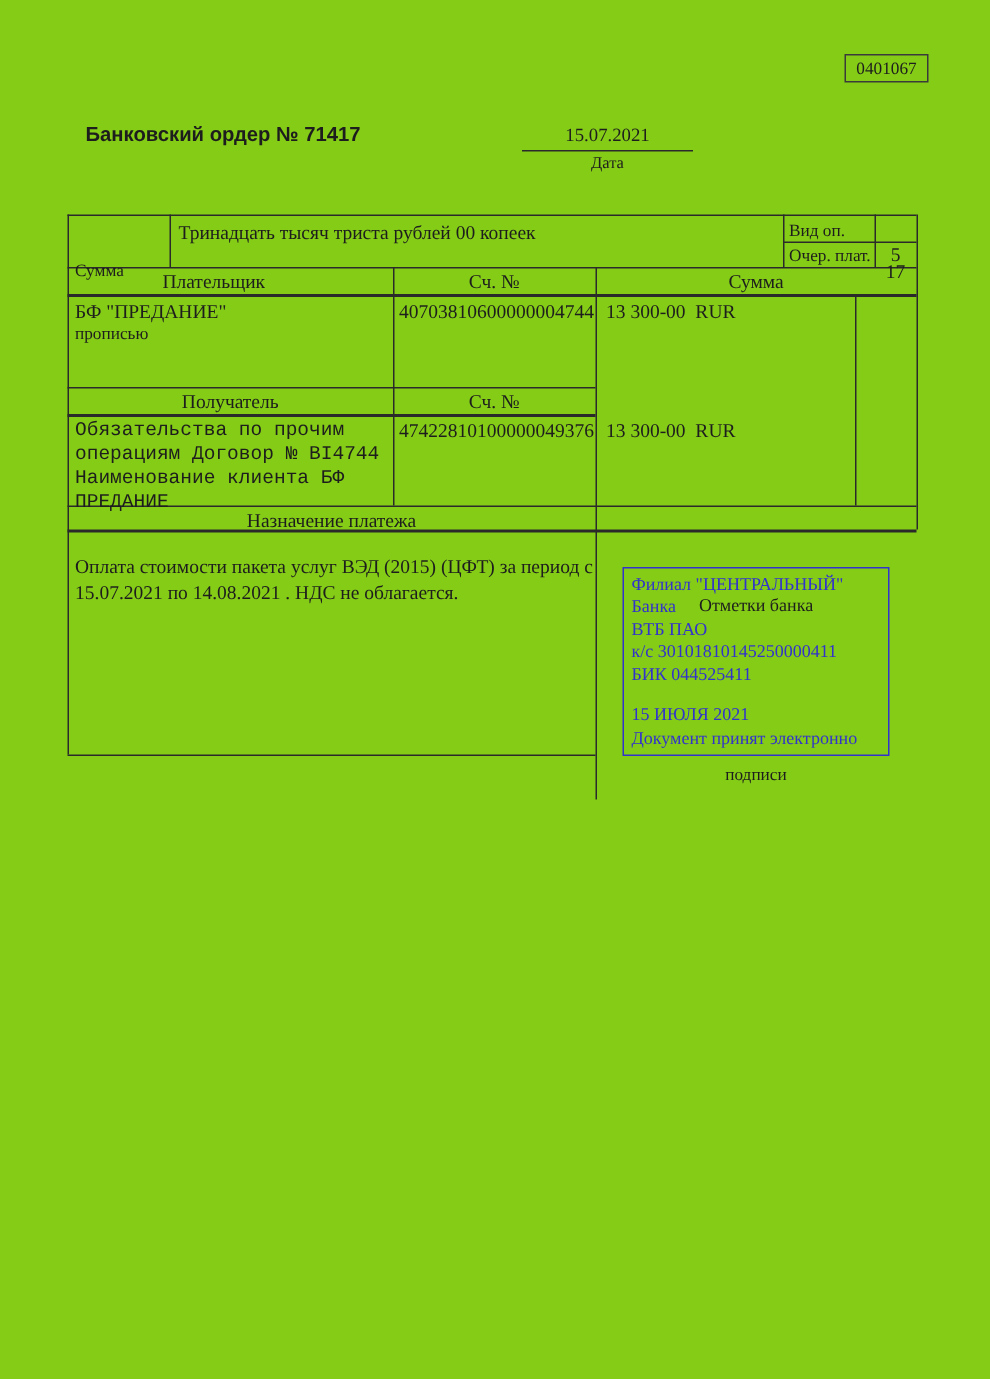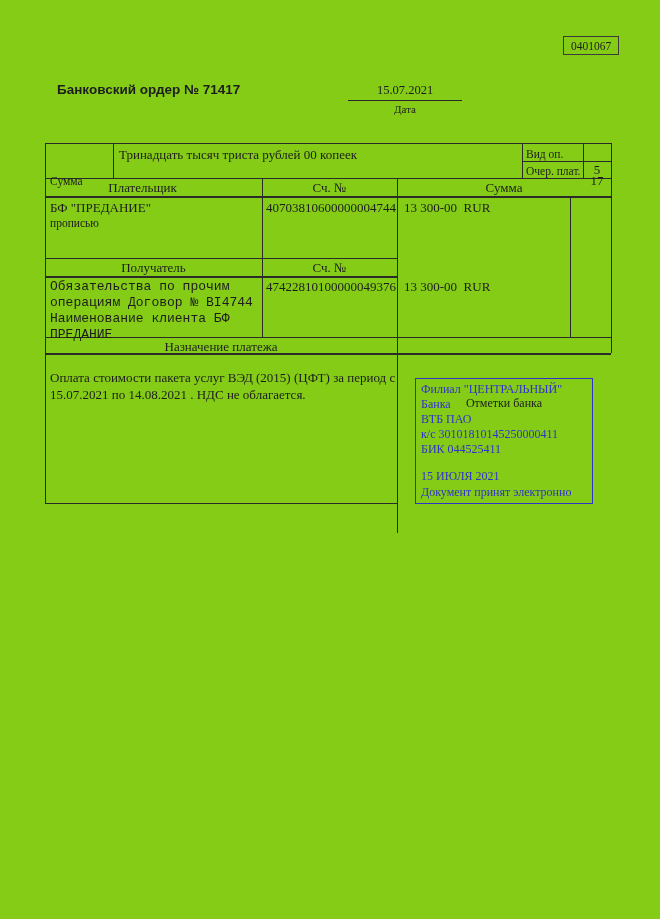--- a/index.html
+++ b/index.html
@@ -103,14 +103,15 @@
 
   <div class="stamp">
     <div>Филиал "ЦЕНТРАЛЬНЫЙ" Банка</div>
     <div>ВТБ ПАО</div>
     <div>к/с 30101810145250000411</div>
     <div>БИК 044525411</div>
     <div class="stamp-date">15 ИЮЛЯ 2021</div>
     <div class="stamp-footer">Документ принят электронно</div>
   </div>
 
+  <div class="txt ctr" style="left:397px;top:509px;width:214px;font-size:11.5px;">подписи</div>
 
 </div>
 
 </body></html>

